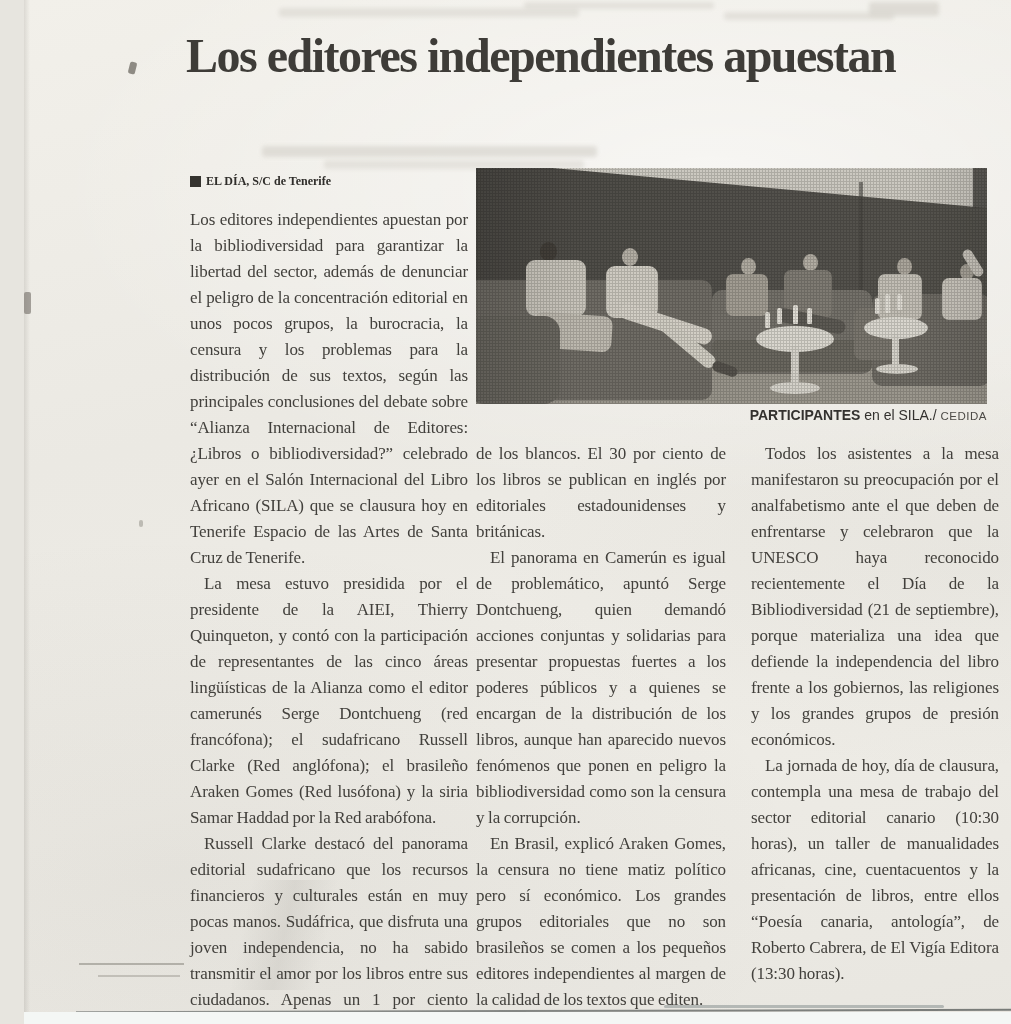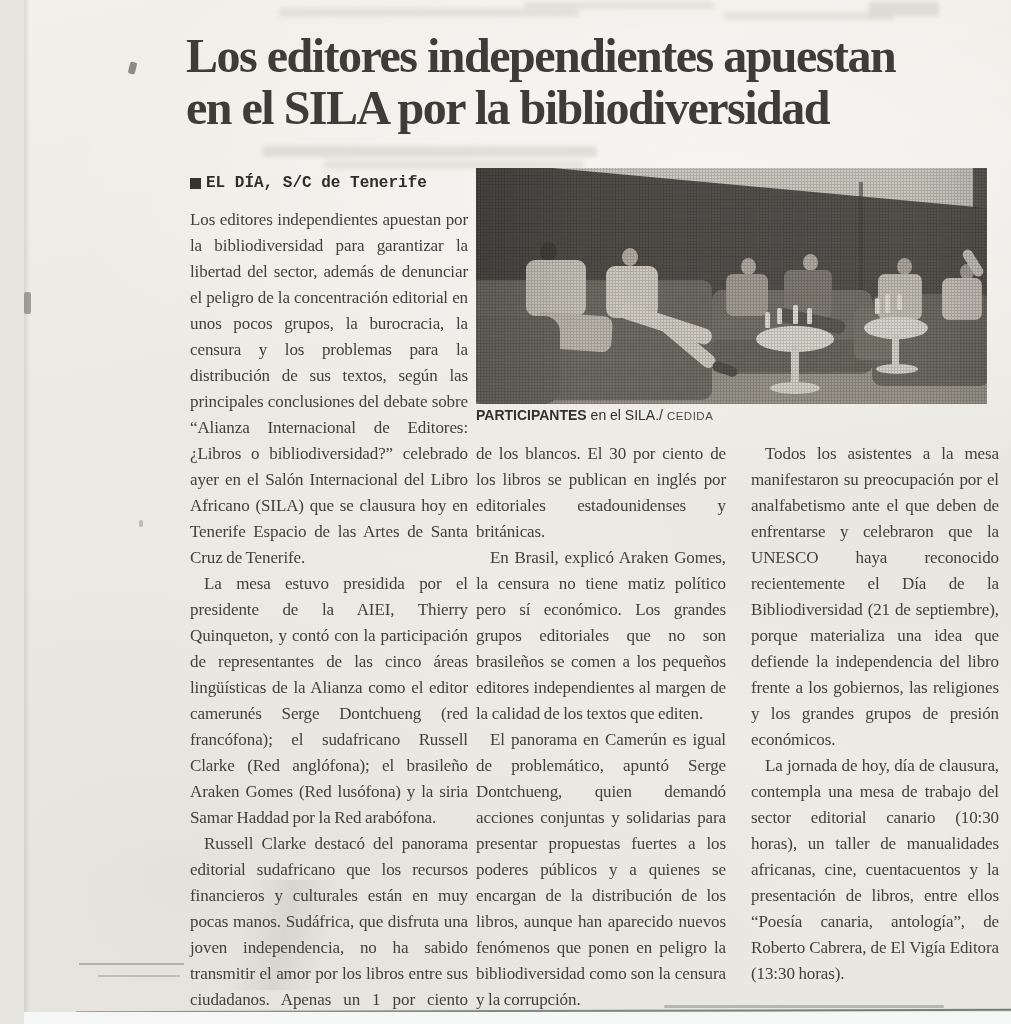--- a/index.html
+++ b/index.html
@@ -11,21 +11,21 @@
       radial-gradient(900px 480px at 15% 85%, rgba(110,105,95,.07), transparent 70%),
       radial-gradient(700px 300px at 95% 55%, rgba(120,115,105,.05), transparent 70%),
       linear-gradient(168deg, #f2f0ea 0%, #ebe9e3 38%, #eeece6 68%, #e8e6e0 100%);
     margin-left: 24px;
   }
   
   .headline{position:absolute;left:162px;top:30px;width:810px;color:#3e3c38;
     font-weight:700;font-size:48px;line-height:52px;letter-spacing:-1.5px;white-space:nowrap;}
   
   .byline{position:absolute;left:166px;top:174px;display:flex;align-items:center;
-    font-family:Liberation Mono, monospace;font-weight:700;font-size:16px;color:#2f2d2a;}
+    font-family:Liberation Serif, serif;font-weight:700;font-size:12px;color:#2f2d2a;}
   .byline .sq{width:11px;height:11px;background:#35332f;margin-right:5px;flex:0 0 auto;}
   
   .col{position:absolute;color:#42403c;font-size:17px;line-height:26px;
     text-align:justify;letter-spacing:-0.1px;word-spacing:-0.5px;}
   .col p{margin:0;}
   .col p.ind{text-indent:14px;}
   #col-left{left:166px;top:207px;width:278px;}
   #col-mid{left:452px;top:441px;width:250px;}
   #col-right{left:727px;top:441px;width:248px;}
   
@@ -76,21 +76,21 @@
   .b1{left:289px;top:144px;}.b2{left:301px;top:140px;}.b3{left:317px;top:137px;height:19px;}
   .b4{left:331px;top:140px;}.b5{left:399px;top:130px;}.b6{left:409px;top:126px;height:19px;}
   .b7{left:421px;top:126px;}
   .halftone{left:0;top:0;width:100%;height:100%;
     background-image:radial-gradient(rgba(20,20,15,.16) 1px, transparent 1.1px);
     background-size:3px 3px;mix-blend-mode:multiply;}
   .photoshade{left:0;top:0;width:100%;height:100%;
     background:linear-gradient(90deg, rgba(0,0,0,.10), transparent 20%, transparent 85%, rgba(0,0,0,.08));}
   
   .caption{position:absolute;left:452px;top:407px;width:511px;
-    font-family:"Liberation Sans", sans-serif;font-size:14px;color:#33312e;}
+    font-family:"Liberation Sans", sans-serif;font-size:14px;color:#33312e;text-align:right;}
   .caption .b{font-weight:700;}
   .caption .credit{font-size:11.5px;letter-spacing:.5px;color:#4c4a46;}
   
   .ghost{position:absolute;background:#d6d3cc;opacity:.55;filter:blur(2px);border-radius:3px;}
   .g1{left:255px;top:8px;width:300px;height:9px;}
   .g2{left:500px;top:2px;width:190px;height:7px;}
   .g3{left:238px;top:146px;width:335px;height:11px;opacity:.65;}
   .g4{left:300px;top:160px;width:260px;height:9px;opacity:.5;}
   .g5{left:700px;top:12px;width:170px;height:8px;}
   .g6{left:845px;top:2px;width:70px;height:14px;opacity:.7;}
@@ -121,21 +121,20 @@
   <div class="ghost g5"></div>
   <div class="ghost g6"></div>
   <div class="speck sp1"></div>
   <div class="speck sp2"></div>
   <div class="speck sp3"></div>
   <div class="crease-bl"></div>
   <div class="edge-left"></div>
 
   <div class="headline">
     <div>Los editores independientes apuestan</div>
-    <div>en el SILA por la bibliodiversidad</div>
   </div>
 
   <div class="byline">
     <span class="sq"></span>
     <span>EL DÍA, S/C de Tenerife</span>
   </div>
 
   <div class="photo">
     <div class="screen-wedge"></div>
     <div class="screen-strip"></div>
@@ -186,22 +185,22 @@
     <span class="b">PARTICIPANTES</span><span> en el SILA./ </span><span class="credit">CEDIDA</span>
   </div>
 
   <div class="col" id="col-left">
       <p class="">Los editores independientes apuestan por la bibliodiversidad para garantizar la libertad del sector, además de denunciar el peligro de la concentración editorial en unos pocos grupos, la burocracia, la censura y los problemas para la distribución de sus textos, según las principales conclusiones del debate sobre “Alianza Internacional de Editores: ¿Libros o bibliodiversidad?” celebrado ayer en el Salón Internacional del Libro Africano (SILA) que se clausura hoy en Tenerife Espacio de las Artes de Santa Cruz de Tenerife.</p>
       <p class="ind">La mesa estuvo presidida por el presidente de la AIEI, Thierry Quinqueton, y contó con la participación de representantes de las cinco áreas lingüísticas de la Alianza como el editor camerunés Serge Dontchueng (red francófona); el sudafricano Russell Clarke (Red anglófona); el brasileño Araken Gomes (Red lusófona) y la siria Samar Haddad por la Red arabófona.</p>
       <p class="ind">Russell Clarke destacó del panorama editorial sudafricano que los recursos financieros y culturales están en muy pocas manos. Sudáfrica, que disfruta una joven independencia, no ha sabido transmitir el amor por los libros entre sus ciudadanos. Apenas un 1 por ciento compra libros en esta país donde la producción cultural está en manos</p>
     </div>
   <div class="col" id="col-mid">
       <p class="">de los blancos. El 30 por ciento de los libros se publican en inglés por editoriales estadounidenses y británicas.</p>
+      <p class="ind">El panorama en Camerún es igual de problemático, apuntó Serge Dontchueng, quien demandó acciones conjuntas y solidarias para presentar propuestas fuertes a los poderes públicos y a quienes se encargan de la distribución de los libros, aunque han aparecido nuevos fenómenos que ponen en peligro la bibliodiversidad como son la censura y la corrupción.</p>
       <p class="ind">En Brasil, explicó Araken Gomes, la censura no tiene matiz político pero sí económico. Los grandes grupos editoriales que no son brasileños se comen a los pequeños editores independientes al margen de la calidad de los textos que editen.</p>
-      <p class="ind">El panorama en Camerún es igual de problemático, apuntó Serge Dontchueng, quien demandó acciones conjuntas y solidarias para presentar propuestas fuertes a los poderes públicos y a quienes se encargan de la distribución de los libros, aunque han aparecido nuevos fenómenos que ponen en peligro la bibliodiversidad como son la censura y la corrupción.</p>
       <p class="ind">Samar Haddad coincidió con sus compañeros al retratar el mundo de la edición independiente en los paí-</p>
     </div>
   <div class="col" id="col-right">
       <p class="ind">Todos los asistentes a la mesa manifestaron su preocupación por el analfabetismo ante el que deben de enfrentarse y celebraron que la UNESCO haya reconocido recientemente el Día de la Bibliodiversidad (21 de septiembre), porque materializa una idea que defiende la independencia del libro frente a los gobiernos, las religiones y los grandes grupos de presión económicos.</p>
       <p class="ind">La jornada de hoy, día de clausura, contempla una mesa de trabajo del sector editorial canario (10:30 horas), un taller de manualidades africanas, cine, cuentacuentos y la presentación de libros, entre ellos “Poesía canaria, antología”, de Roberto Cabrera, de El Vigía Editora (13:30 horas).</p>
     </div>
 
   <div class="fold1"></div>
   <div class="fold2"></div>
   <div class="edge-bottom-line2"></div>

